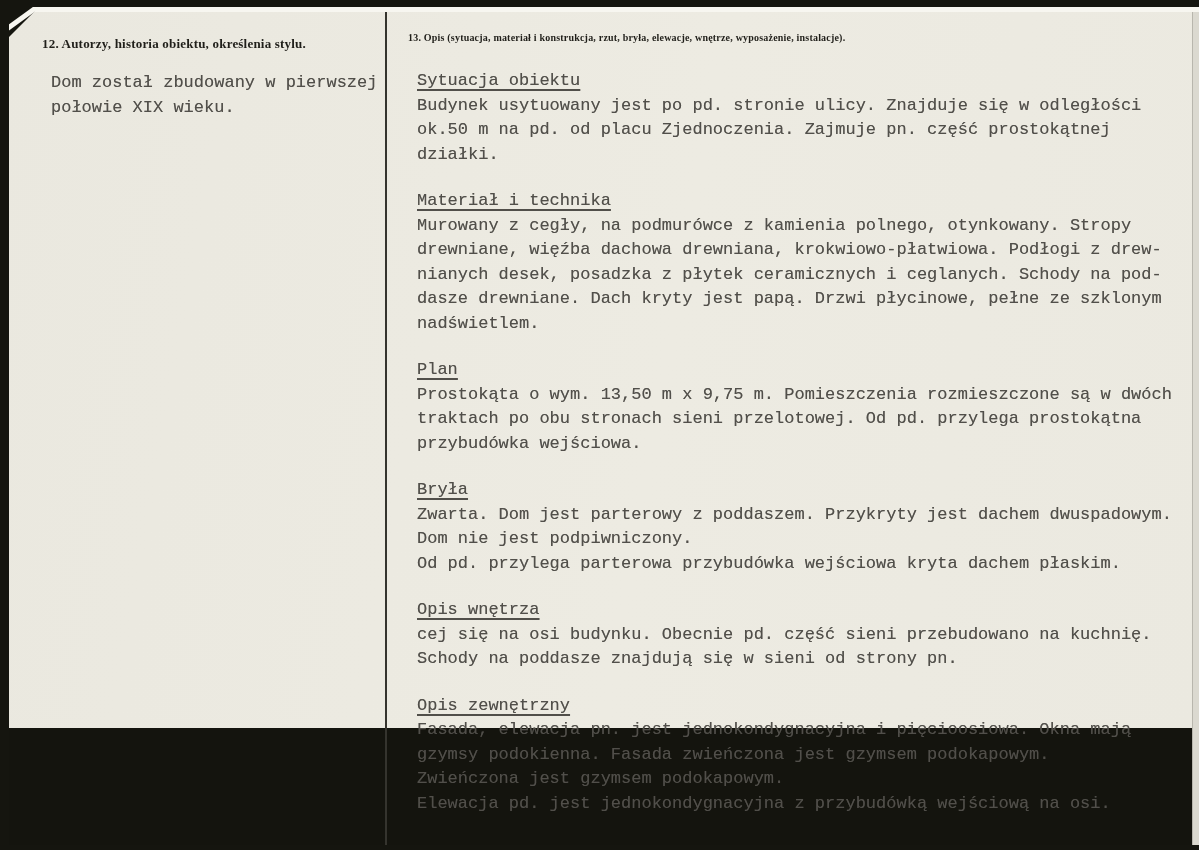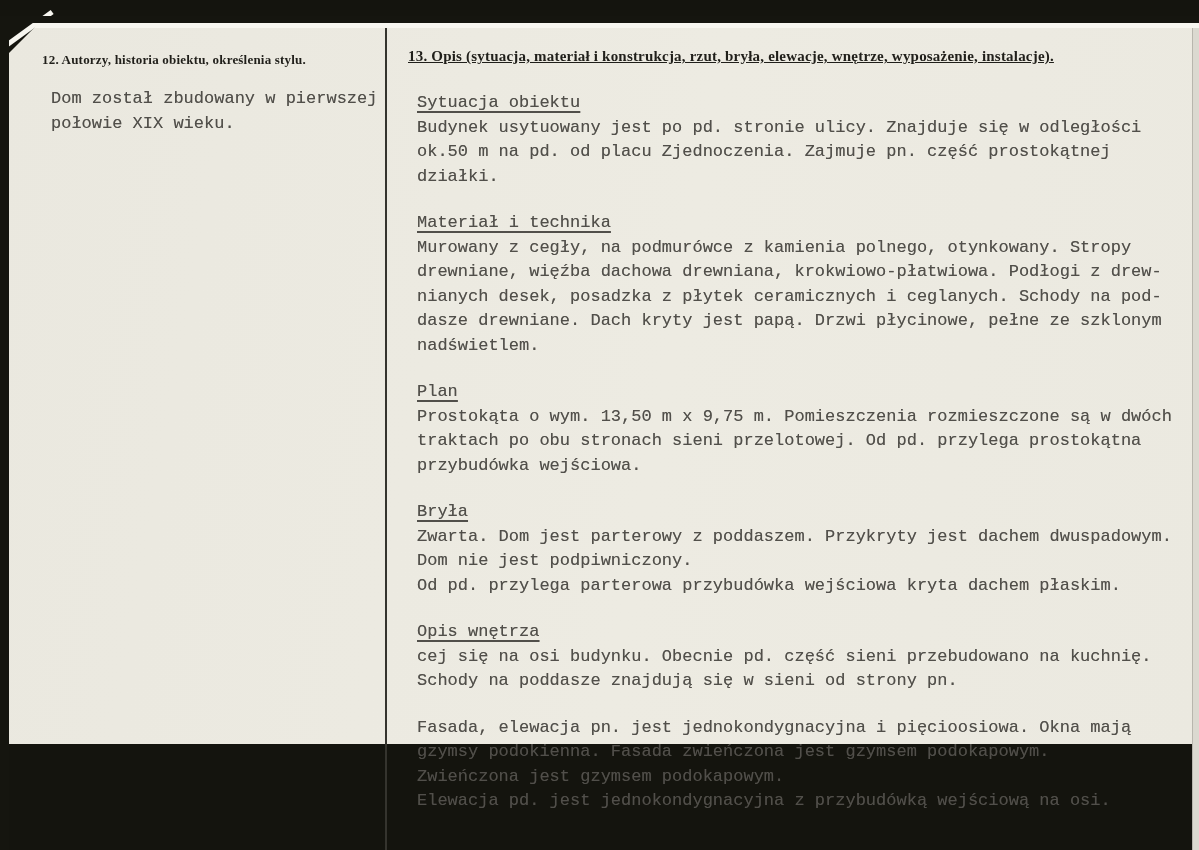--- a/index.html
+++ b/index.html
@@ -2,21 +2,21 @@
 <html><head>
 <meta charset="utf-8">
 <style>
   html,body{margin:0;padding:0;}
   body{
     width:1199px;height:850px;overflow:hidden;position:relative;
     background:#14140e;
     font-family:"Liberation Sans",sans-serif;
   }
   .paper{
-    position:absolute;left:0;top:16px;width:1199px;height:728px;
+    position:absolute;left:0;top:0;width:1199px;height:728px;
     background:linear-gradient(100deg,#eae8df 0%,#edebe2 55%,#ebe9e0 100%);
   }
   
   .edge-top{position:absolute;left:0;top:0;width:1199px;height:7px;background:#15150f;z-index:6;}
   .edge-top-white{position:absolute;left:0;top:7px;width:1199px;height:5px;background:#f7f6f0;z-index:5;}
   .edge-left{position:absolute;left:0;top:0;width:9px;height:850px;background:#15150f;z-index:6;}
   .corner-wedge{position:absolute;left:9px;top:7px;width:0;height:0;
     border-top:30px solid #15150f;border-right:30px solid transparent;z-index:5;}
   .corner-sliver{position:absolute;left:2px;top:30px;width:62px;height:5px;background:#f7f6f0;
     transform:rotate(-36deg);transform-origin:left center;z-index:5;}
@@ -35,21 +35,21 @@
   .typed{
     font-family:"Liberation Mono","DejaVu Sans Mono",monospace;
     color:#514f4a;font-size:17px;line-height:24.5px;
     text-shadow:0 0 0.6px rgba(80,78,74,0.55);
     white-space:pre;
     margin-left:9px;
   }
   .col-left{position:absolute;left:42px;top:36px;width:338px;z-index:2;}
   .col-left .typed-block{margin-top:19px;line-height:30px;}
   .col-right{position:absolute;left:408px;top:32px;width:775px;z-index:2;}
-  .col-right .form-header{font-size:15px;text-decoration:underline;}
+  .col-right .form-header{font-size:10px;}
   .sections{margin-top:26px;}
   .section{margin-bottom:22px;}
   .section-title{
     text-decoration:underline;text-decoration-thickness:1.5px;text-underline-offset:4px;
   }
 </style>
 </head>
 <body>
 
 <div class="paper">
@@ -107,20 +107,21 @@
         <div class="typed">Od pd. przylega parterowa przybudówka wejściowa kryta dachem płaskim.</div>
       </div>
 
       <div class="section">
         <div class="typed section-title">Opis wnętrza</div>
         <div class="typed">cej się na osi budynku. Obecnie pd. część sieni przebudowano na kuchnię.</div>
         <div class="typed">Schody na poddasze znajdują się w sieni od strony pn.</div>
       </div>
 
       <div class="section">
+        <div class="typed section-title">Opis zewnętrzny</div>
         <div class="typed">Fasada, elewacja pn. jest jednokondygnacyjna i pięcioosiowa. Okna mają</div>
         <div class="typed">gzymsy podokienna. Fasada zwieńczona jest gzymsem podokapowym.</div>
         <div class="typed">Zwieńczona jest gzymsem podokapowym.</div>
         <div class="typed">Elewacja pd. jest jednokondygnacyjna z przybudówką wejściową na osi.</div>
       </div>
 
     </div>
   </div>
 </div>
 

